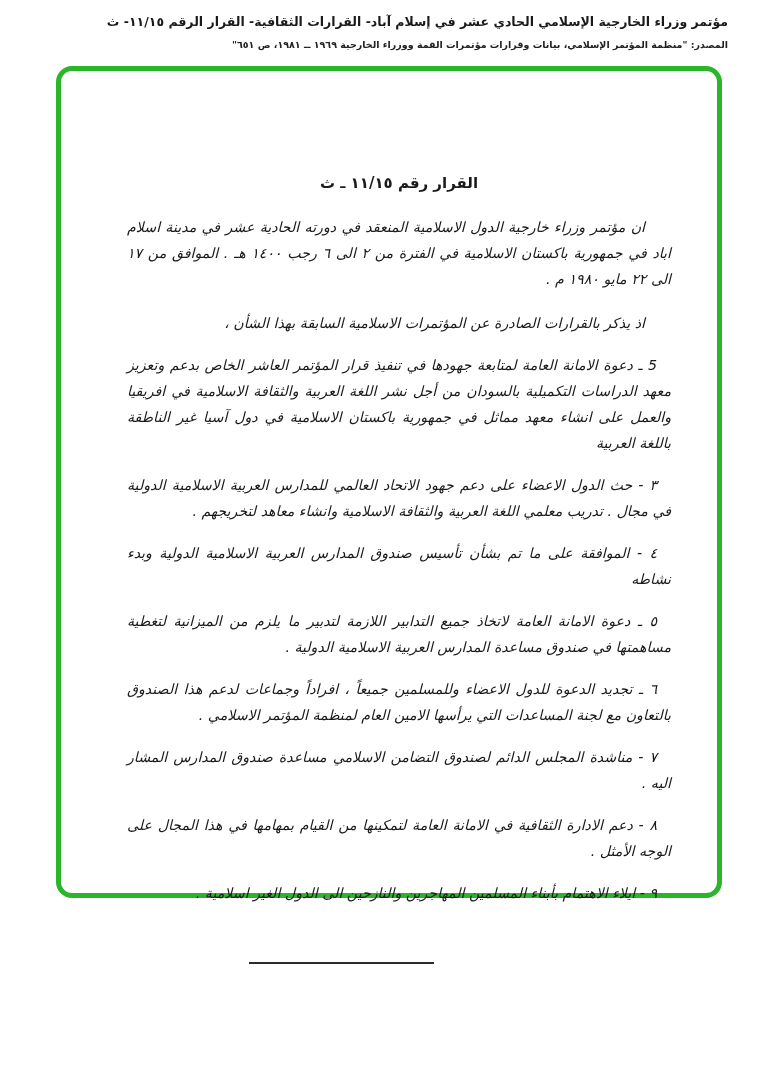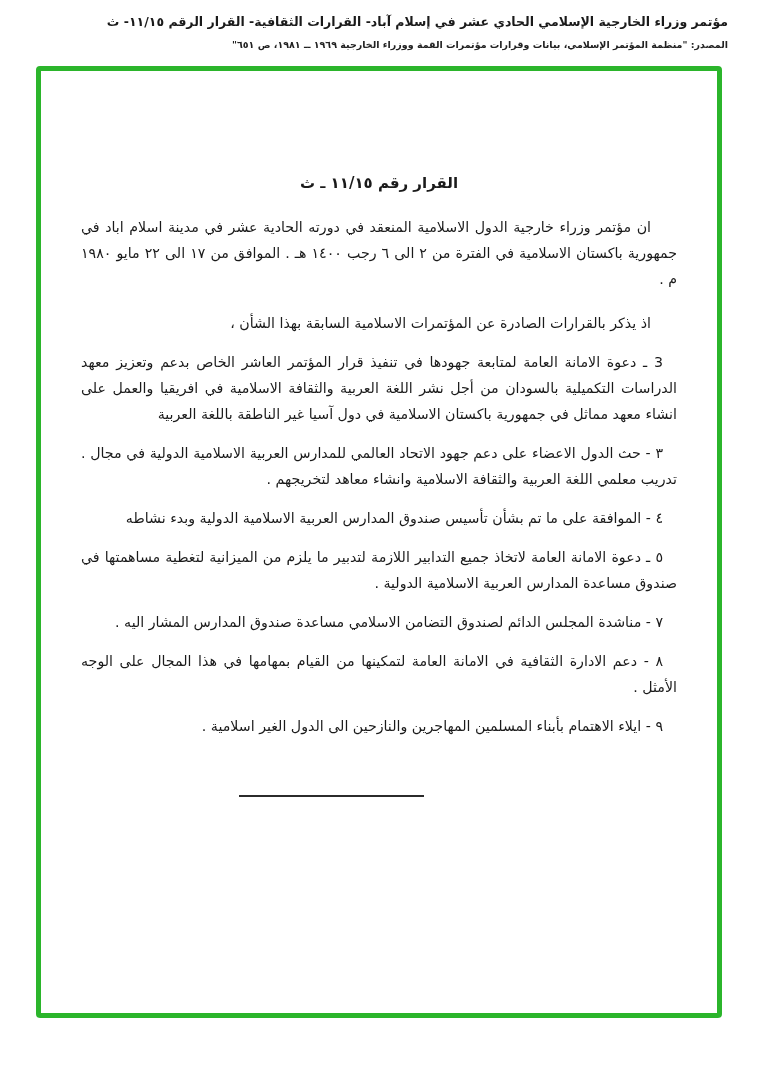--- a/index.html
+++ b/index.html
@@ -1,19 +1,19 @@
 <!DOCTYPE html>
 <html lang="ar" dir="rtl" style="--frame-green: #2bb52b;"><head>
 <meta charset="utf-8">
 <style>
   :root{
     --frame-green:#2bb52b;
     --ink:#1a1a1a;
   }
-  *{box-sizing:border-box;}
+  *{box-sizing:border-box;padding-left:20px;}
   html,body{margin:0;padding:0;background:#ffffff;}
   .page{
     position:relative;
     width:758px;
     height:1078px;
     margin:0 auto;
     background:#ffffff;
     direction:rtl;
     font-family:"DejaVu Sans", sans-serif;
     color:var(--ink);
@@ -30,43 +30,44 @@
   }
   .doc-header .line2{
     font-size:9.5px;
     font-weight:bold;
     text-align:right;
     margin-top:8px;
     color:#222;
   }
   .green-frame{
     margin:16px 36px 0 36px;
-    height:952px;
+    height:832px;
     border:5px solid var(--frame-green);
-    border-radius:4px;
+    border-radius:16px;
     padding:103px 30px 0 30px;
   }
   .res-title{
     text-align:center;
     font-weight:bold;
     font-size:15px;
   }
   .res-subtitle{
     text-align:center;
     font-weight:bold;
     font-size:16px;
     margin-top:10px;
     word-spacing:5px;
   }
   .para{
-    margin:10px;
+    margin:16px;
     font-size:14.2px;
     line-height:26px;
     text-align:justify;
     text-align-last:right;
+    font-style:italic;
   }
   .preamble{margin-top:22px;text-indent:26px;}
   .recall{margin-top:18px;text-indent:26px;}
   .decree{margin-top:16px;}
   .item{margin-top:13px;text-indent:14px;}
   .bottom-rule{
     width:185px;
     height:2px;
     background:#2b2b2b;
     margin:56px auto 0 auto;
@@ -83,24 +84,25 @@
     <div class="line2">المصدر: "منظمة المؤتمر الإسلامي، بيانات وقرارات مؤتمرات القمة ووزراء الخارجية ١٩٦٩ ــ ١٩٨١، ص ٦٥١"</div>
   </div>
 
   <div class="green-frame">
 
     <div class="res-title">القرار رقم ١١/١٥ ـ ث</div>
 
     <p class="para preamble">ان مؤتمر وزراء خارجية الدول الاسلامية المنعقد في دورته الحادية عشر في مدينة اسلام اباد في جمهورية باكستان الاسلامية في الفترة من ٢ الى ٦ رجب ١٤٠٠ هـ . الموافق من ١٧ الى ٢٢ مايو ١٩٨٠ م .</p>
     <p class="para recall">اذ يذكر بالقرارات الصادرة عن المؤتمرات الاسلامية السابقة بهذا الشأن ،</p>
 
-    <p class="para item">3 ـ دعوة الامانة العامة لمتابعة جهودها في تنفيذ قرار المؤتمر العاشر الخاص بدعم وتعزيز معهد الدراسات التكميلية بالسودان من أجل نشر اللغة العربية والثقافة الاسلامية في افريقيا والعمل على انشاء معهد مماثل في جمهورية باكستان الاسلامية في دول آسيا غير الناطقة باللغة العربية</p>
+    <p class="para item">5 ـ دعوة الامانة العامة لمتابعة جهودها في تنفيذ قرار المؤتمر العاشر الخاص بدعم وتعزيز معهد الدراسات التكميلية بالسودان من أجل نشر اللغة العربية والثقافة الاسلامية في افريقيا والعمل على انشاء معهد مماثل في جمهورية باكستان الاسلامية في دول آسيا غير الناطقة باللغة العربية</p>
     <p class="para item">٣ - حث الدول الاعضاء على دعم جهود الاتحاد العالمي للمدارس العربية الاسلامية الدولية في مجال . تدريب معلمي اللغة العربية والثقافة الاسلامية وانشاء معاهد لتخريجهم .</p>
     <p class="para item">٤ - الموافقة على ما تم بشأن تأسيس صندوق المدارس العربية الاسلامية الدولية وبدء نشاطه</p>
     <p class="para item">٥ ـ دعوة الامانة العامة لاتخاذ جميع التدابير اللازمة لتدبير ما يلزم من الميزانية لتغطية مساهمتها في صندوق مساعدة المدارس العربية الاسلامية الدولية .</p>
+    <p class="para item">٦ ـ تجديد الدعوة للدول الاعضاء وللمسلمين جميعاً ، افراداً وجماعات لدعم هذا الصندوق بالتعاون مع لجنة المساعدات التي يرأسها الامين العام لمنظمة المؤتمر الاسلامي .</p>
     <p class="para item">٧ - مناشدة المجلس الدائم لصندوق التضامن الاسلامي مساعدة صندوق المدارس المشار اليه .</p>
     <p class="para item">٨ - دعم الادارة الثقافية في الامانة العامة لتمكينها من القيام بمهامها في هذا المجال على الوجه الأمثل .</p>
     <p class="para item">٩ - ايلاء الاهتمام بأبناء المسلمين المهاجرين والنازحين الى الدول الغير اسلامية .</p>
 
     <div class="bottom-rule"></div>
 
   </div>
 
 </div>
 

